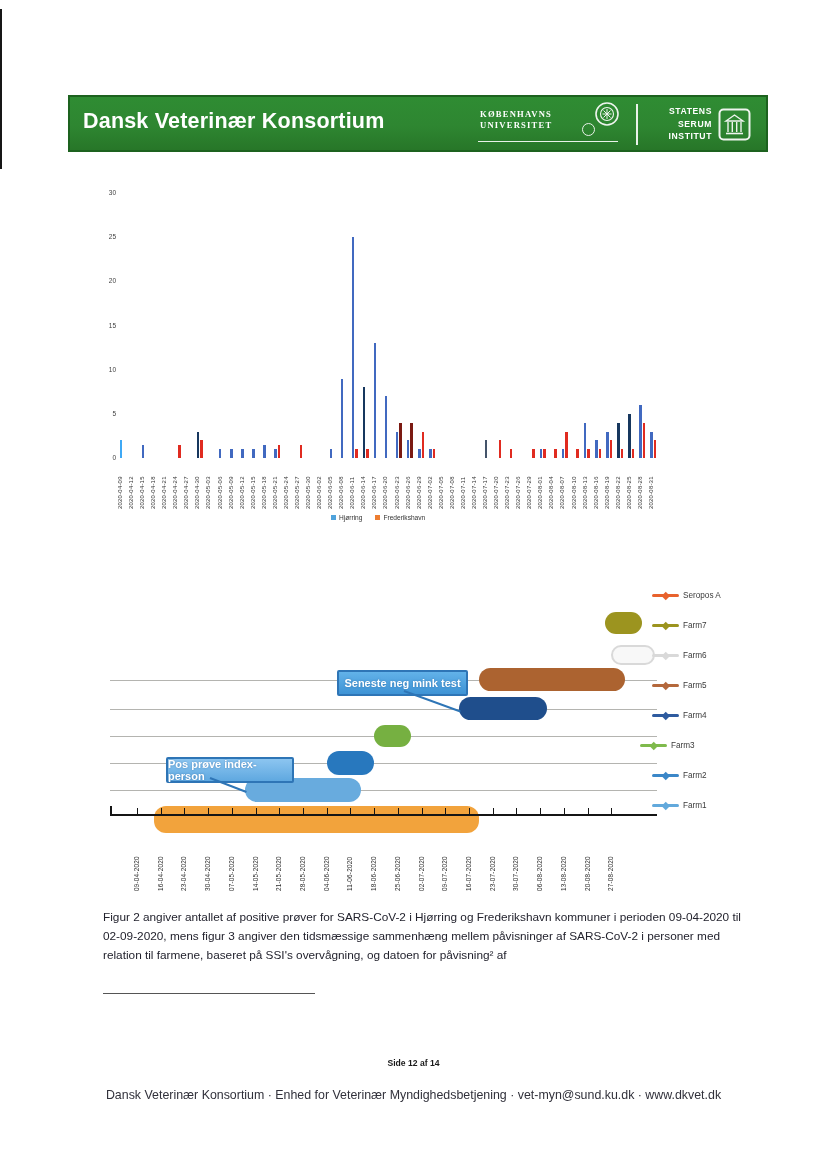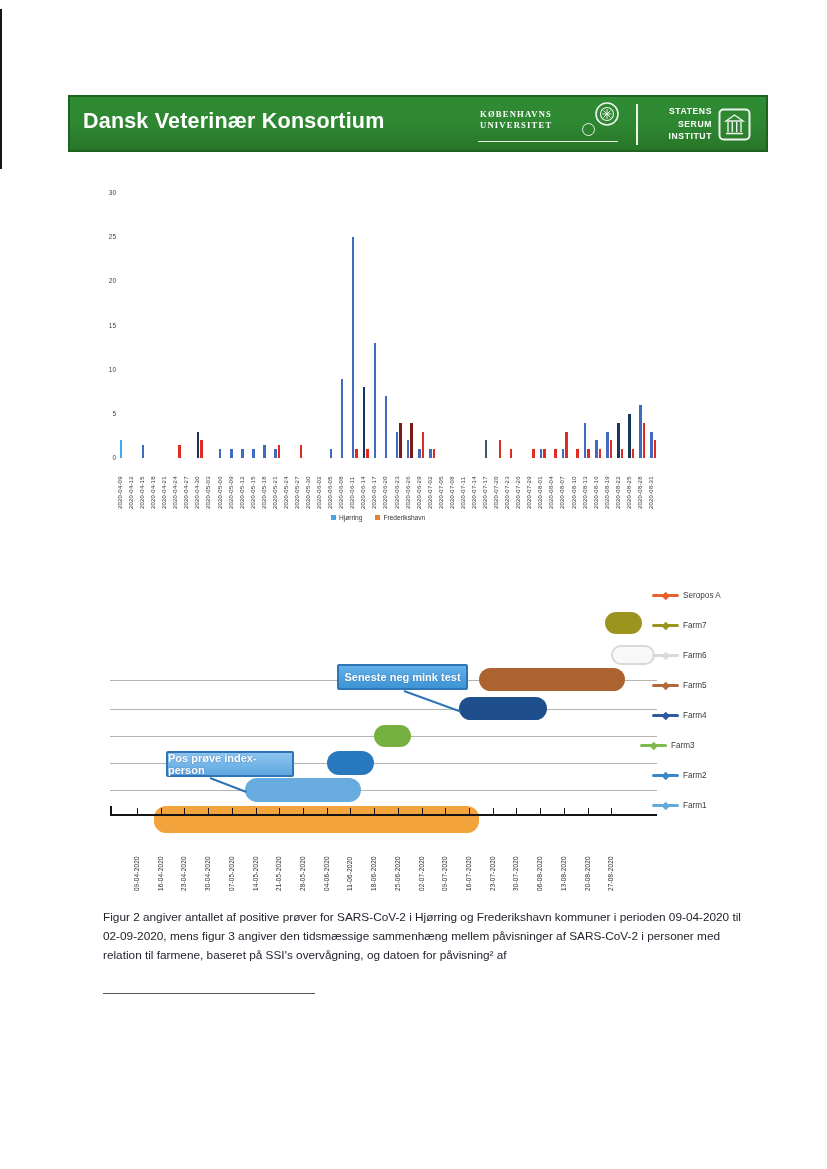--- a/index.html
+++ b/index.html
@@ -67,20 +67,21 @@
     writing-mode:vertical-rl;transform:rotate(180deg);letter-spacing:.2px;
   }
   .leg3-item{position:absolute;display:flex;align-items:center;gap:4px;font-size:8.2px;color:#3a3a3a;}
   .leg3-line{position:relative;width:27px;height:3px;border-radius:2px;}
   .leg3-line .dia{position:absolute;left:11px;top:-1.5px;width:5.5px;height:5.5px;transform:rotate(45deg);}
 
   .callout{
     position:absolute;border:2px solid #2e75b6;border-radius:2px;box-sizing:border-box;
     color:#fff;font-weight:700;font-size:11px;display:flex;align-items:center;justify-content:center;
     text-shadow:0 0 2px rgba(30,80,140,.5);
+    margin-top:6px;
   }
   #callout1{left:337px;top:664px;width:131px;height:26px;background:linear-gradient(180deg,#62b2e9,#3e93d5);}
   #callout2{left:166px;top:751px;width:128px;height:26px;background:linear-gradient(180deg,#8cc5f0,#5fa8e0);}
   .connector{position:absolute;height:2px;background:#2e75b6;transform-origin:left center;}
   #conn1{left:404px;top:690px;width:60px;transform:rotate(20deg);}
   #conn2{left:210px;top:777px;width:39px;transform:rotate(21deg);}
 </style>
 </head>
 <body>
 
@@ -348,13 +349,15 @@
         <span>Farm1</span>
       </div>
     </div>
   <div id="callout1" class="callout">Seneste neg mink test</div>
   <div id="conn1" class="connector"></div>
   <div id="callout2" class="callout">Pos prøve index-person</div>
   <div id="conn2" class="connector"></div>
 
   <p class="bodytext">Figur 2 angiver antallet af positive prøver for SARS-CoV-2 i Hjørring og Frederikshavn kommuner i perioden 09-04-2020 til 02-09-2020, mens figur 3 angiver den tidsmæssige sammenhæng mellem påvisninger af SARS-CoV-2 i personer med relation til farmene, baseret på SSI's overvågning, og datoen for påvisning² af</p>
   <div class="foot-sep"></div>
+  <div class="pageno">Side 12 af 14</div>
+  <div class="footer">Dansk Veterinær Konsortium · Enhed for Veterinær Myndighedsbetjening · vet-myn@sund.ku.dk · www.dkvet.dk</div>
 </div>
 
 </body></html>

